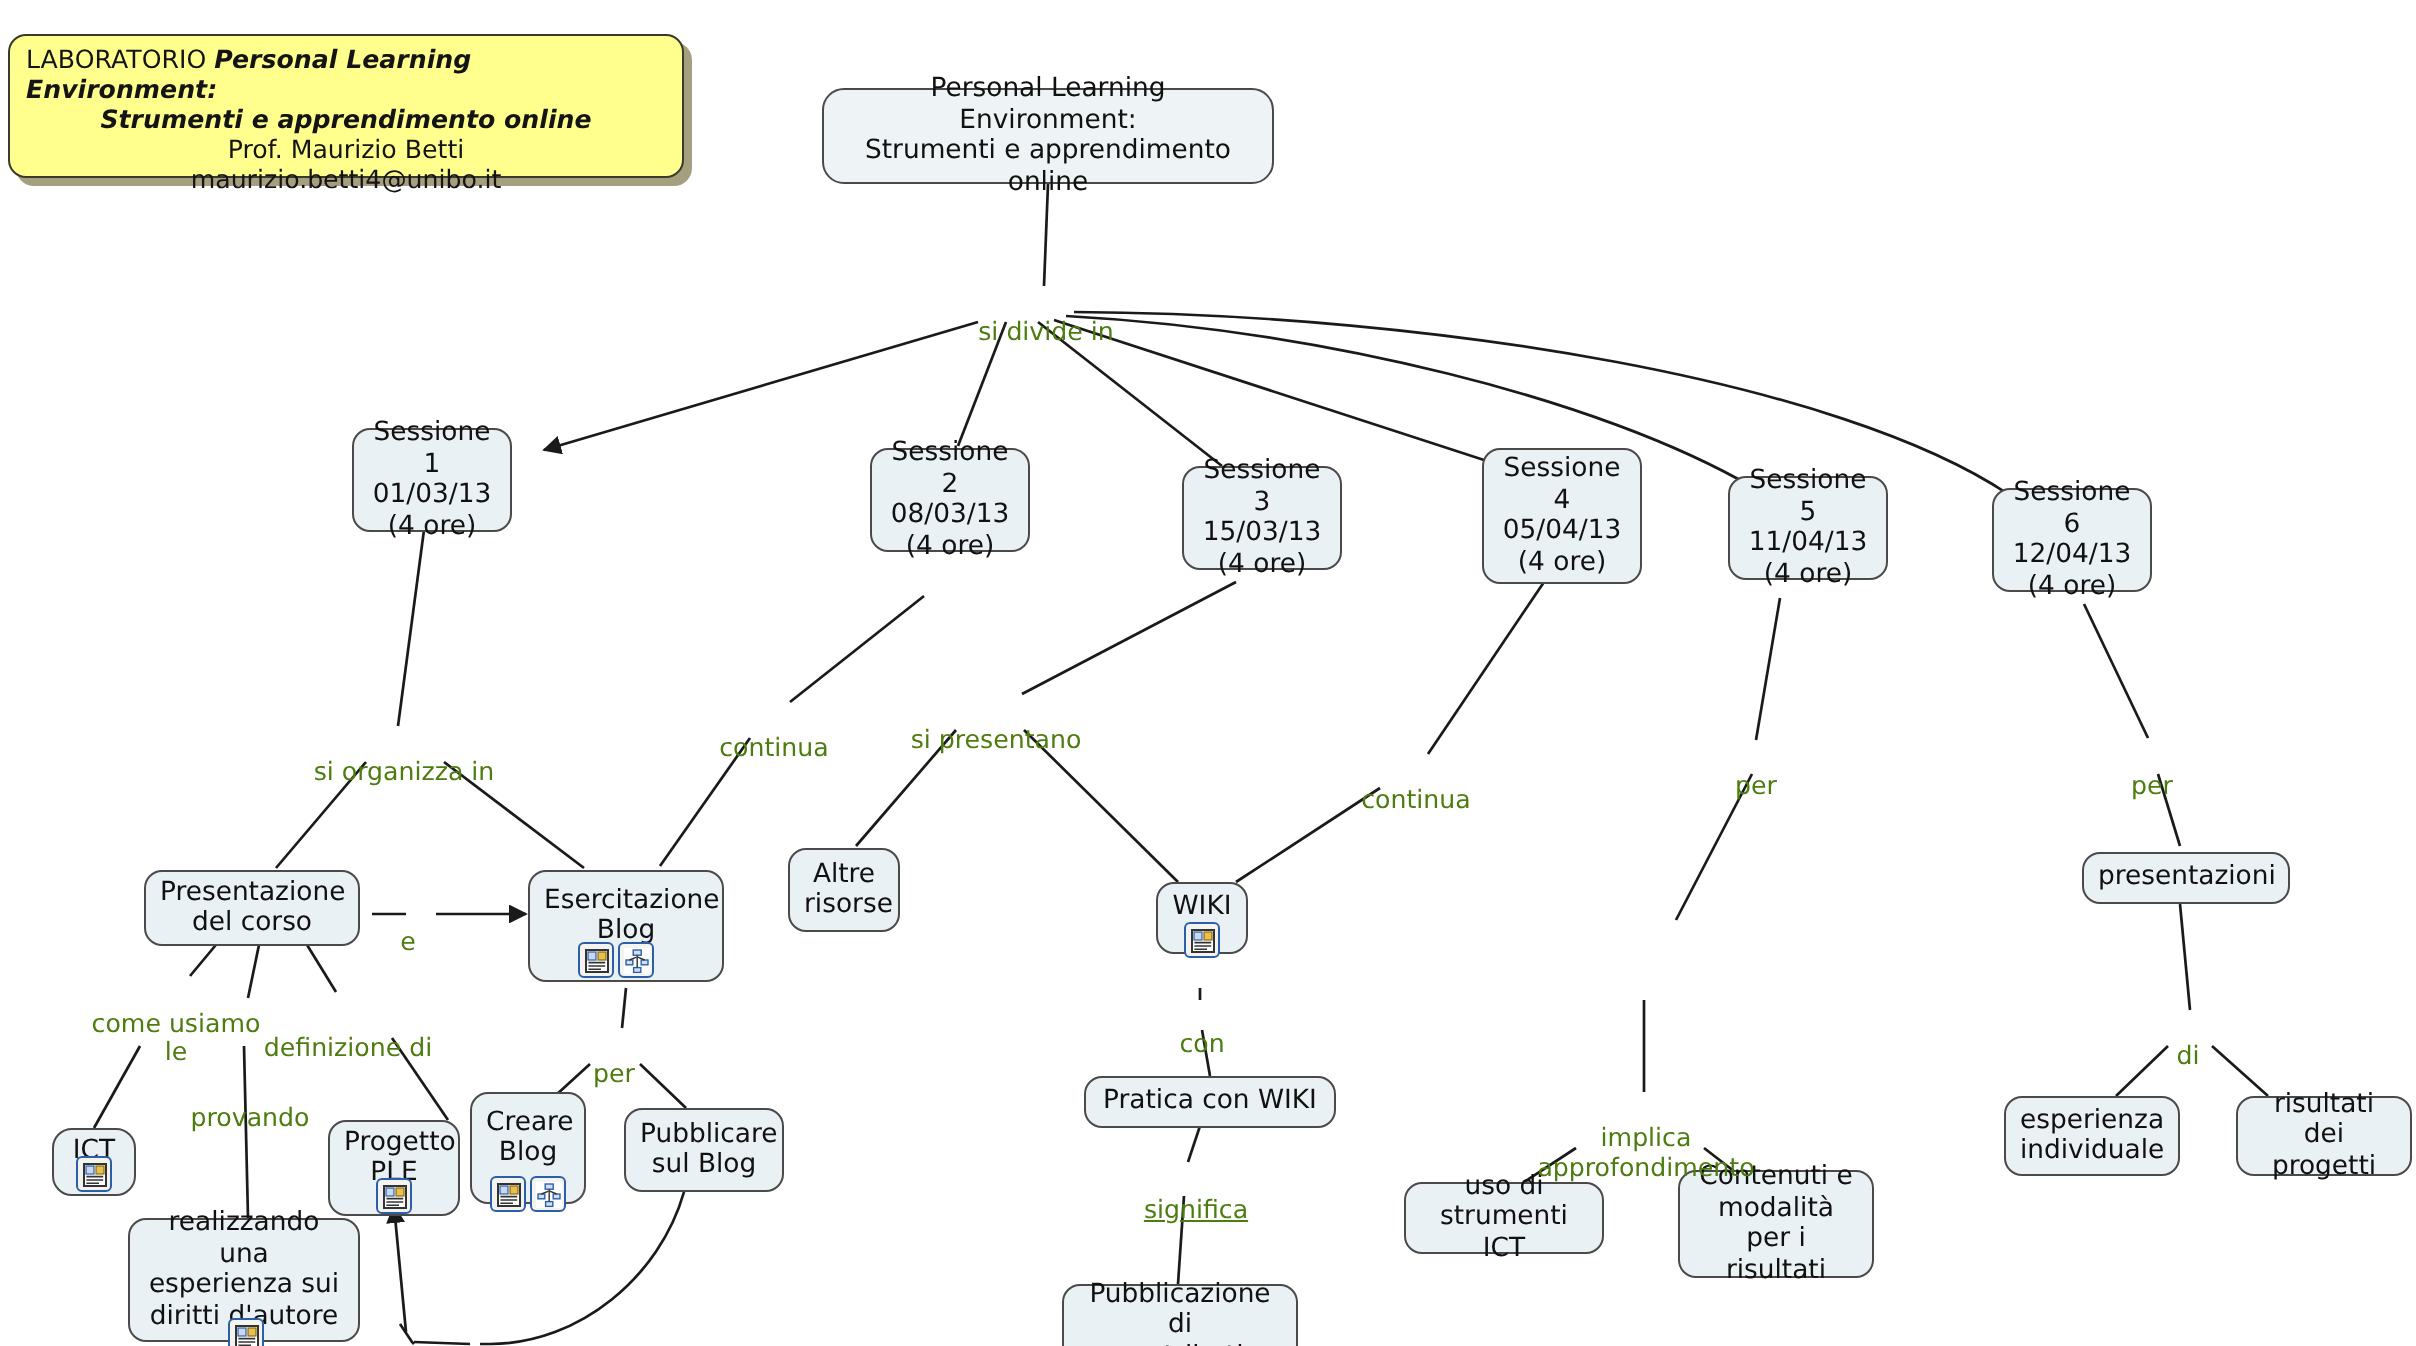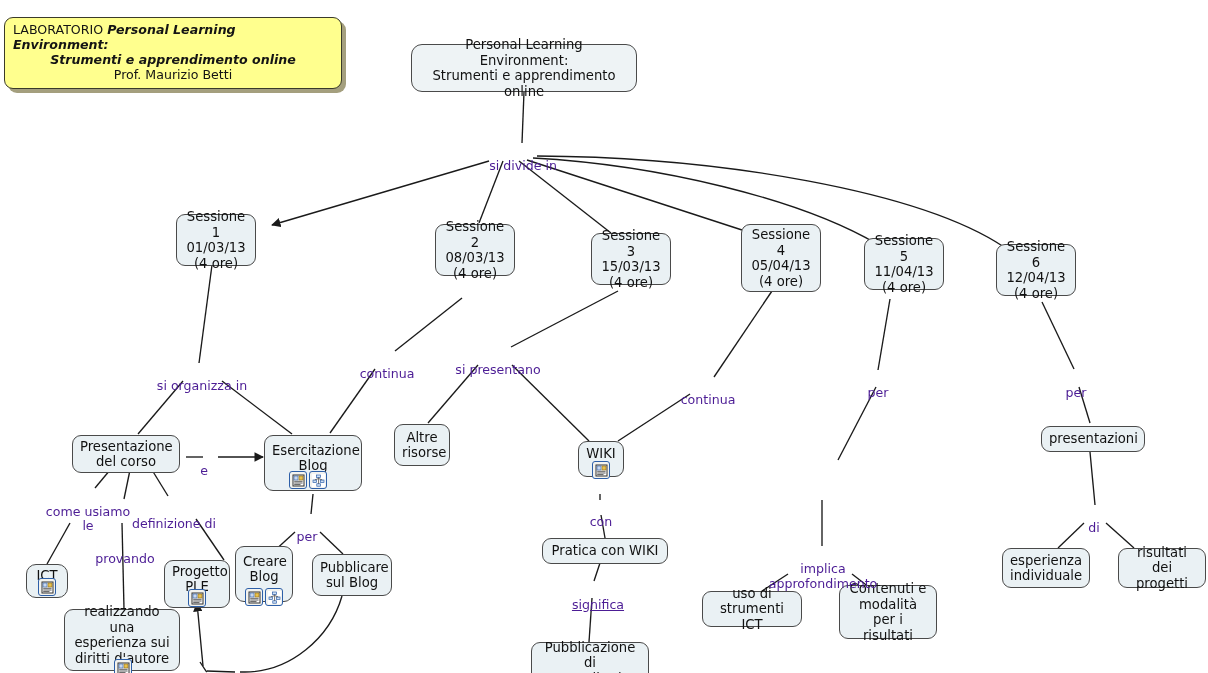--- a/index.html
+++ b/index.html
@@ -35,21 +35,21 @@
   .node .txt{display:block;width:100%;}
 
   
   .node.root{border-radius:11px;background:#eef3f5;}
 
   
   .linklabel{
     position:absolute;
     font-size:12.6px;
     line-height:14.5px;
-    color:#4c1d95;
+    color:#4d7c0f;
     text-align:center;
     white-space:pre-line;
     background:transparent;
   }
 
   
   .headerbox{
     position:absolute;
     left:4px;top:6px;
     width:338px;height:72px;
@@ -192,20 +192,21 @@
       <line x1="1106" y1="512" x2="1134" y2="537"></line>
     </g>
   </svg>
 
   <div class="headerbox">
     <div class="l1">
       <span class="lab">LABORATORIO </span><span class="ttl">Personal Learning Environment:</span>
     </div>
     <div class="l2">Strumenti e apprendimento online</div>
     <div class="l3">Prof. Maurizio Betti</div>
+    <div class="l4">maurizio.betti4@unibo.it</div>
   </div>
 
   <div class="node root" style="left:411px;top:33px;width:226px;height:48px;">
     <span class="txt">Personal Learning Environment:
 Strumenti e apprendimento online</span>
   </div>
 
   <div class="node" style="left:176px;top:203px;width:80px;height:52px;">
     <span class="txt">Sessione 1
 01/03/13

